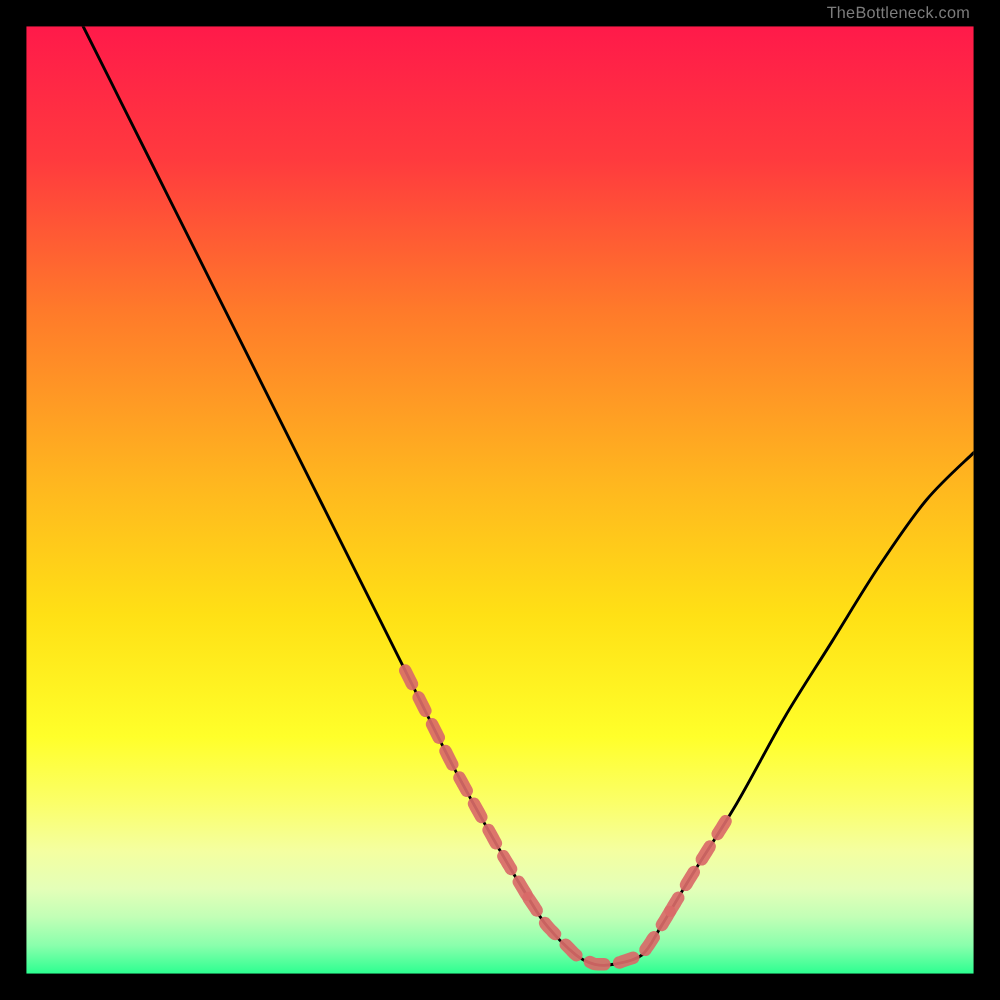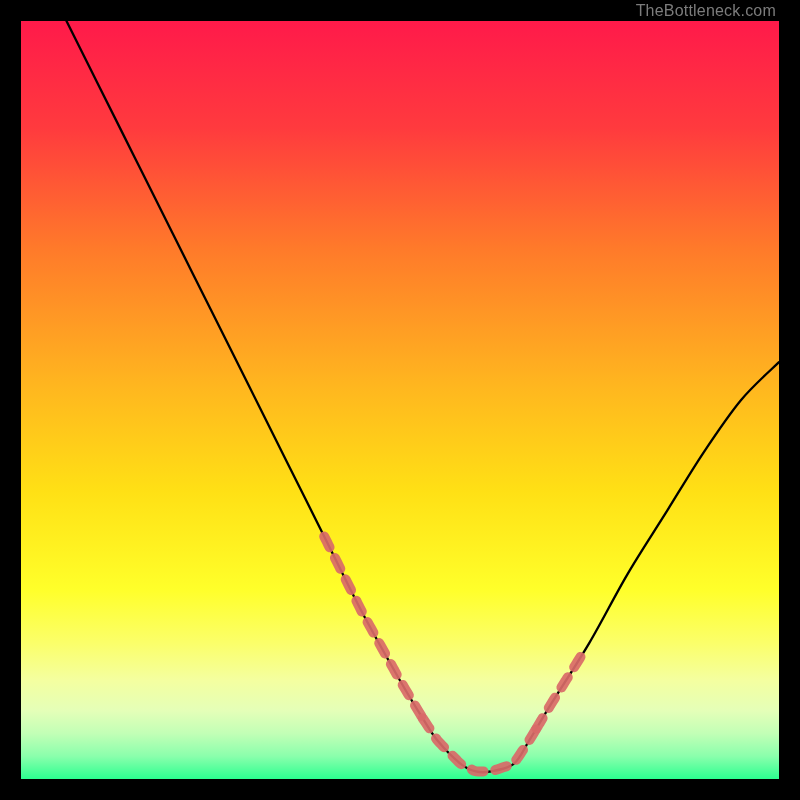--- a/index.html
+++ b/index.html
@@ -17,21 +17,21 @@
     top: 21px;
     width: 758px;
     height: 758px;
     background: #000000;
   }
   .attribution {
     position: absolute;
     top: 2px;
     right: 24px;
     color: #7c7c7c;
-    font-size: 16px;
+    font-size: 13px;
     font-weight: 500;
     letter-spacing: 0.2px;
   }
   svg {
     display: block;
   }
 </style>
 </head>
 <body>
 

